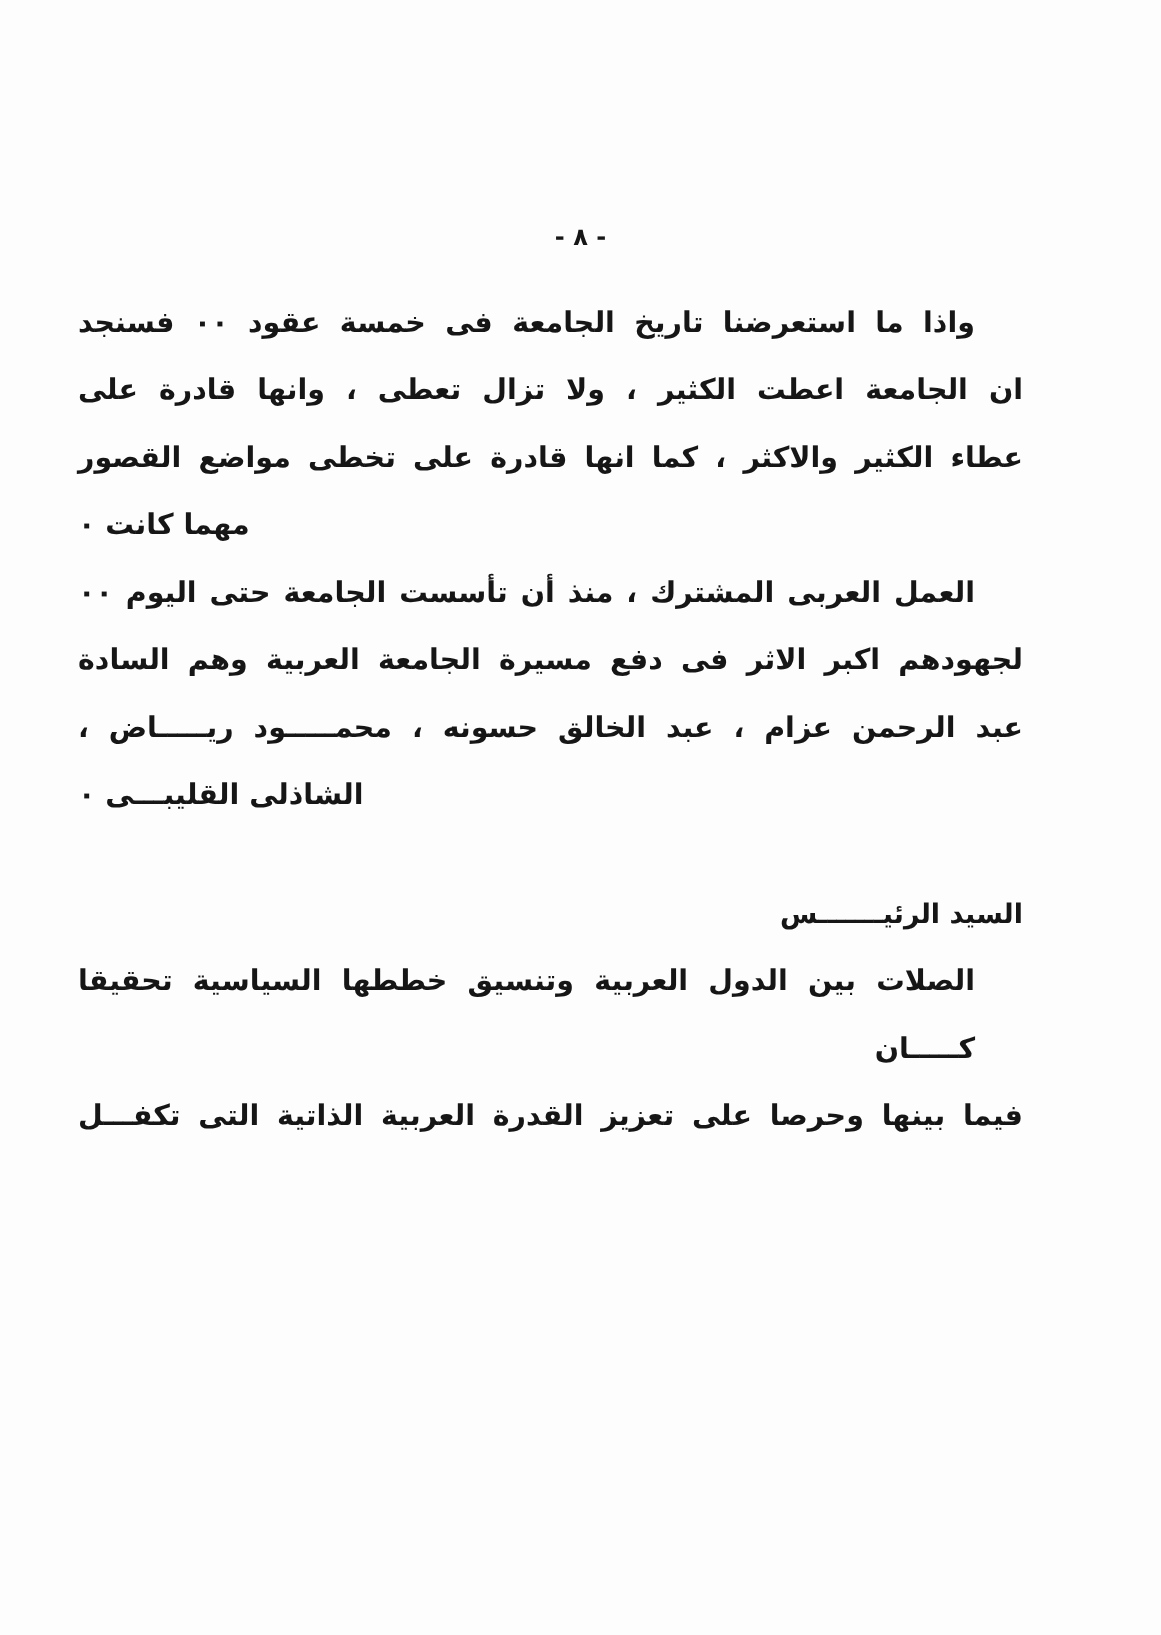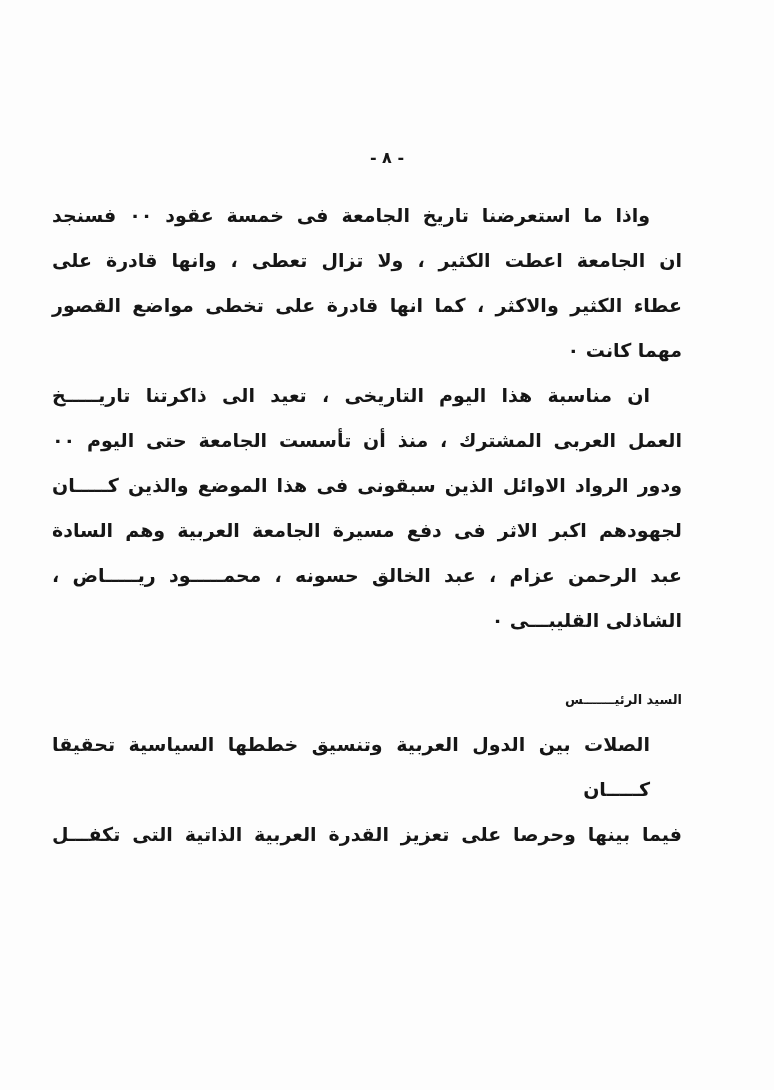--- a/index.html
+++ b/index.html
@@ -26,39 +26,39 @@
     letter-spacing: 2px;
   }
   .content {
     direction: rtl;
     margin: 26px 92px 0 52px;
     font-size: 19px;
     line-height: 45px;
   }
   .para { margin: 0; }
   .line {
-    text-align: right;
+    text-align: left;
     min-height: 45px;
   }
   
   .para .line:not(:last-child) {
     text-align: justify;
     text-align-last: justify;
   }
   .para.justify-last .line:last-child {
     text-align: justify;
     text-align-last: justify;
   }
   
   .para .line:first-child {
     padding-right: 32px;
   }
   .heading {
     margin: 34px 0 0 0;
-    font-size: 13px;
+    font-size: 18px;
     font-weight: bold;
     line-height: 45px;
     text-align: right;
   }
 </style>
 </head>
 <body>
 
 <div class="page">
 
@@ -67,23 +67,21 @@
   <div class="content" dir="rtl">
 
     <div class="para">
         <div class="line">واذا ما استعرضنا تاريخ الجامعة فى خمسة عقود ٠٠ فسنجد</div>
         <div class="line">ان الجامعة اعطت الكثير ، ولا تزال تعطى ، وانها قادرة على</div>
         <div class="line">عطاء الكثير والاكثر ، كما انها قادرة على تخطى مواضع القصور</div>
         <div class="line">مهما كانت ٠</div>
       </div>
 
     <div class="para">
-        <div class="line">ان مناسبة هذا اليوم التاريخى ، تعيد الى ذاكرتنا تاريـــــخ</div>
         <div class="line">العمل العربى المشترك ، منذ أن تأسست الجامعة حتى اليوم ٠٠</div>
-        <div class="line">ودور الرواد الاوائل الذين سبقونى فى هذا الموضع والذين كـــــان</div>
         <div class="line">لجهودهم اكبر الاثر فى دفع مسيرة الجامعة العربية وهم السادة</div>
         <div class="line">عبد الرحمن عزام ، عبد الخالق حسونه ، محمـــــود ريـــــاض ،</div>
         <div class="line">الشاذلى القليبـــى ٠</div>
       </div>
 
     <h2 class="heading">السيد الرئيـــــــس</h2>
 
     <div class="para justify-last">
         <div class="line">الصلات بين الدول العربية وتنسيق خططها السياسية تحقيقا كـــــان</div>
         <div class="line">فيما بينها وحرصا على تعزيز القدرة العربية الذاتية التى تكفـــل</div>

